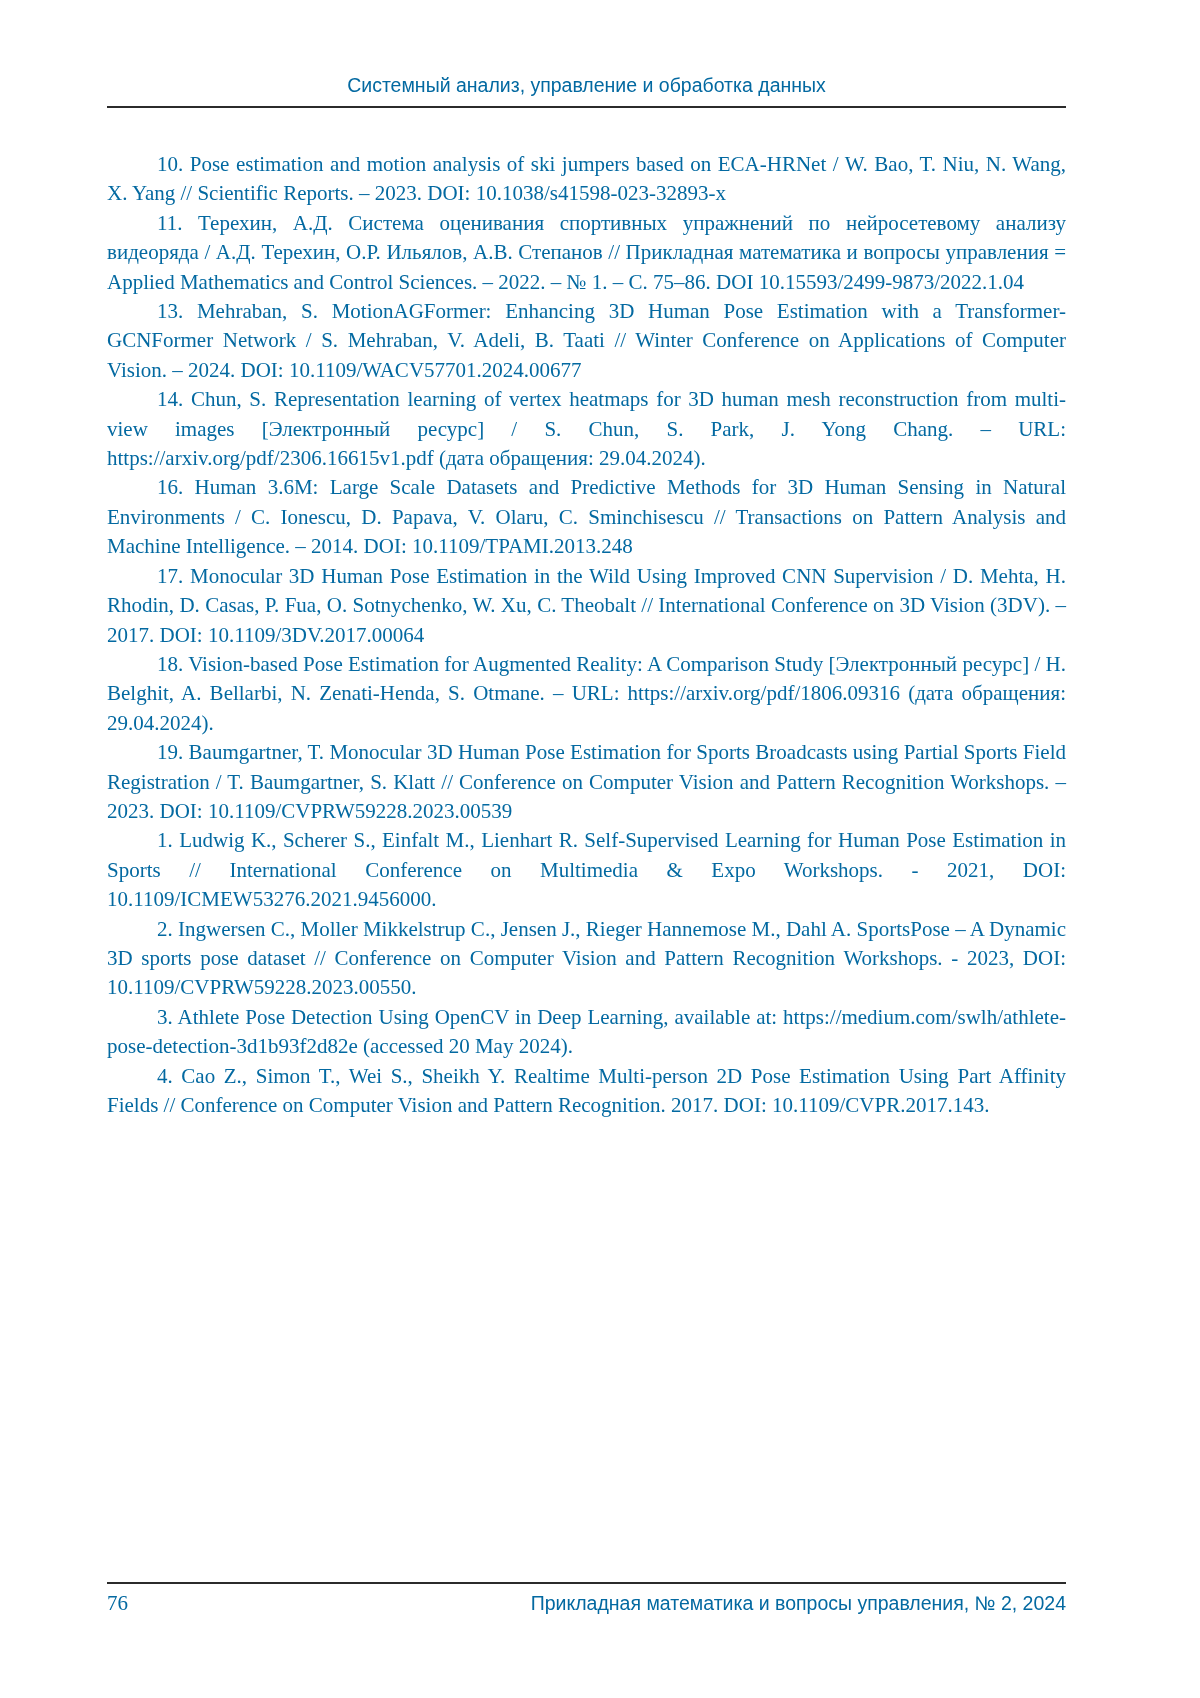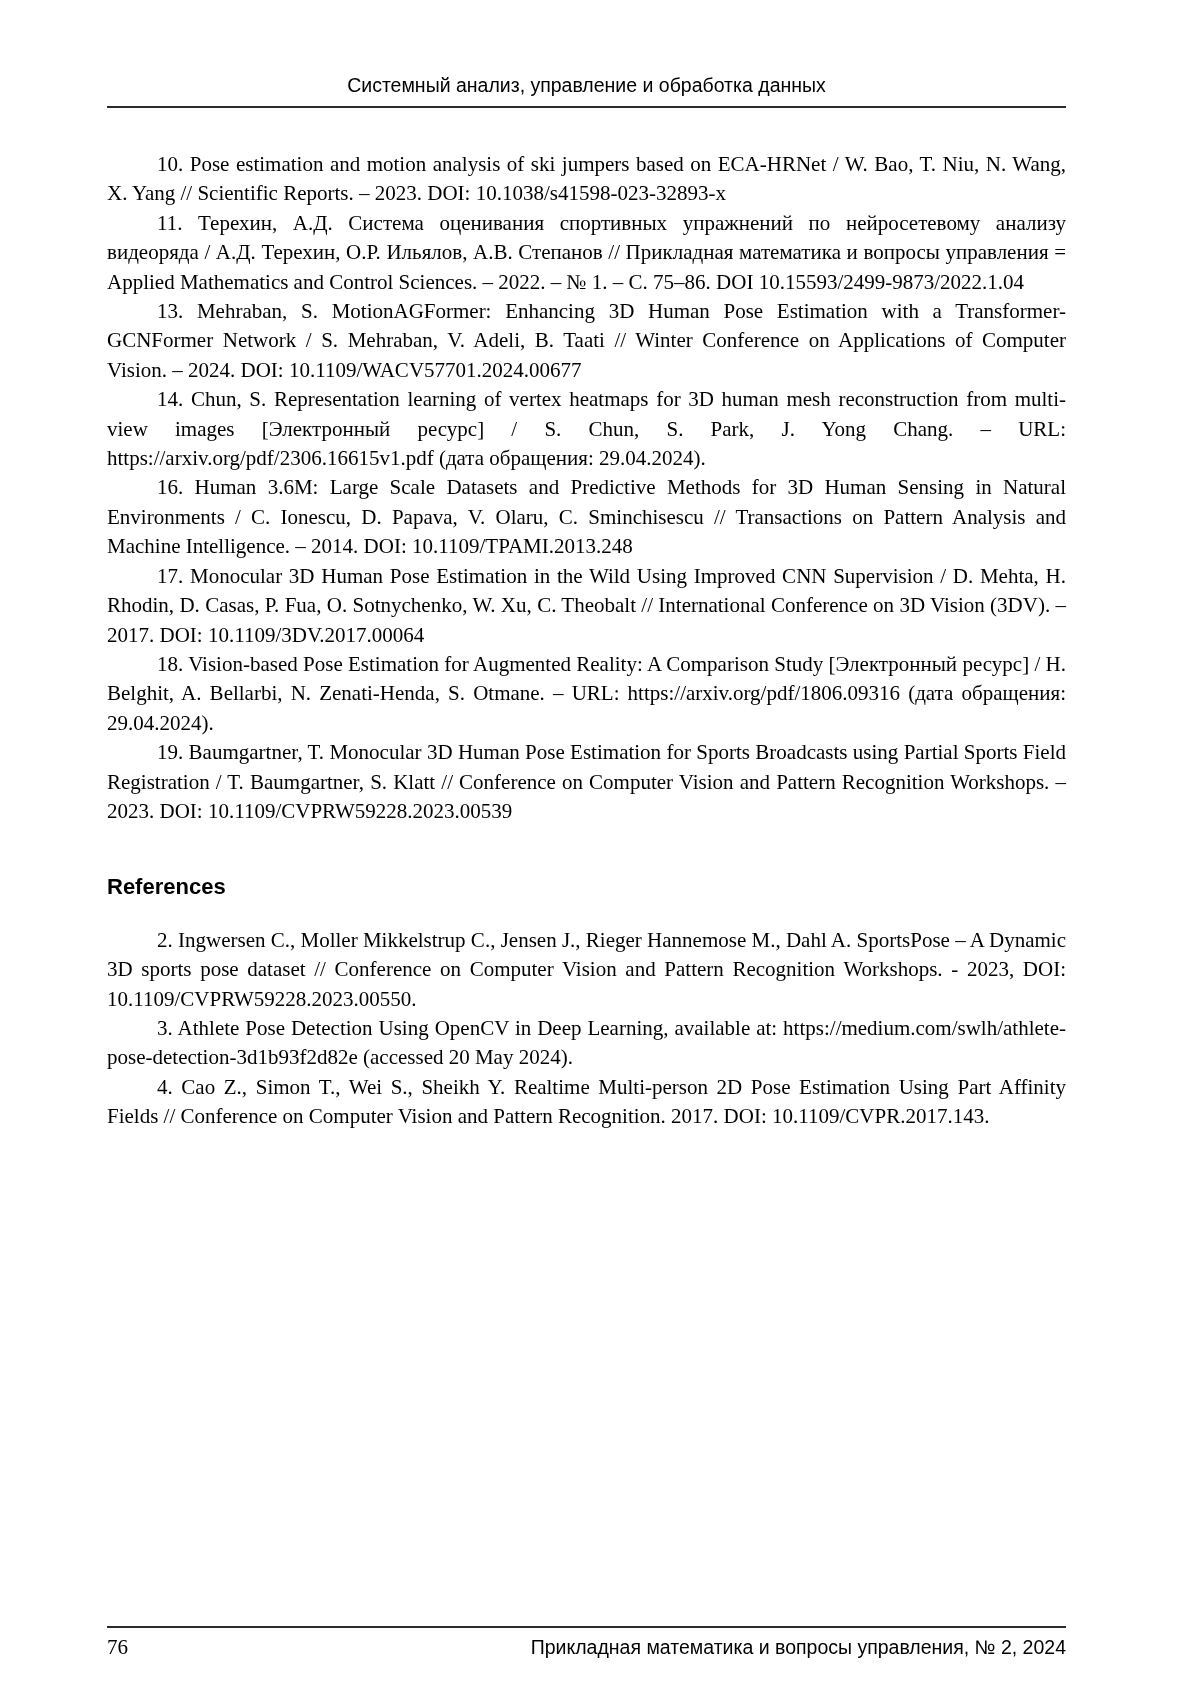--- a/index.html
+++ b/index.html
@@ -5,21 +5,21 @@
   html, body {
     margin: 0;
     padding: 0;
     background: #ffffff;
   }
   .page {
     position: relative;
     width: 1200px;
     height: 1698px;
     background: #ffffff;
-    color: #000000;
+    color: #0369a1;
     overflow: hidden;
   }
   
   .running-header {
     position: absolute;
     left: 107px;
     right: 134px;
     top: 74px;
     text-align: center;
     font-family: "Liberation Sans", "DejaVu Sans", sans-serif;
@@ -53,21 +53,20 @@
     text-indent: 0;
   }
   
   .page-footer {
     position: absolute;
     left: 107px;
     right: 134px;
     top: 1582px;
     border-top: 2px solid #2b2b2b;
     padding-top: 7px;
-    margin-top: 44px;
   }
   .footer-row {
     position: relative;
     width: 100%;
     height: 24px;
   }
   .page-number {
     position: absolute;
     left: 0;
     top: 0;
@@ -98,23 +97,23 @@
       <p class="ref">10. Pose estimation and motion analysis of ski jumpers based on ECA-HRNet / W. Bao, T. Niu, N. Wang, X. Yang // Scientific Reports. – 2023. DOI: 10.1038/s41598-023-32893-x</p>
       <p class="ref">11. Терехин, А.Д. Система оценивания спортивных упражнений по нейросетевому анализу видеоряда / А.Д. Терехин, О.Р. Ильялов, А.В. Степанов // Прикладная математика и вопросы управления = Applied Mathematics and Control Sciences. – 2022. – № 1. – С. 75–86. DOI 10.15593/2499-9873/2022.1.04</p>
       <p class="ref">13. Mehraban, S. MotionAGFormer: Enhancing 3D Human Pose Estimation with a Transformer-GCNFormer Network / S. Mehraban, V. Adeli, B. Taati // Winter Conference on Applications of Computer Vision. – 2024. DOI: 10.1109/WACV57701.2024.00677</p>
       <p class="ref">14. Chun, S. Representation learning of vertex heatmaps for 3D human mesh reconstruction from multi-view images [Электронный ресурс] / S. Chun, S. Park, J. Yong Chang. – URL: https://arxiv.org/pdf/2306.16615v1.pdf (дата обращения: 29.04.2024).</p>
       <p class="ref">16. Human 3.6M: Large Scale Datasets and Predictive Methods for 3D Human Sensing in Natural Environments / C. Ionescu, D. Papava, V. Olaru, C. Sminchisescu // Transactions on Pattern Analysis and Machine Intelligence. – 2014. DOI: 10.1109/TPAMI.2013.248</p>
       <p class="ref">17. Monocular 3D Human Pose Estimation in the Wild Using Improved CNN Supervision / D. Mehta, H. Rhodin, D. Casas, P. Fua, O. Sotnychenko, W. Xu, C. Theobalt // International Conference on 3D Vision (3DV). – 2017. DOI: 10.1109/3DV.2017.00064</p>
       <p class="ref">18. Vision-based Pose Estimation for Augmented Reality: A Comparison Study [Электронный ресурс] / H. Belghit, A. Bellarbi, N. Zenati-Henda, S. Otmane. – URL: https://arxiv.org/pdf/1806.09316 (дата обращения: 29.04.2024).</p>
       <p class="ref">19. Baumgartner, T. Monocular 3D Human Pose Estimation for Sports Broadcasts using Partial Sports Field Registration / T. Baumgartner, S. Klatt // Conference on Computer Vision and Pattern Recognition Workshops. – 2023. DOI: 10.1109/CVPRW59228.2023.00539</p>
     </section>
 
-    <h2 class="refs-heading">References</h2>
 
     <section>
+      <p class="ref">1. Ludwig K., Scherer S., Einfalt M., Lienhart R. Self-Supervised Learning for Human Pose Estimation in Sports // International Conference on Multimedia &amp; Expo Workshops. - 2021, DOI: 10.1109/ICMEW53276.2021.9456000.</p>
       <p class="ref">2. Ingwersen C., Moller Mikkelstrup C., Jensen J., Rieger Hannemose M., Dahl A. SportsPose – A Dynamic 3D sports pose dataset // Conference on Computer Vision and Pattern Recognition Workshops. - 2023, DOI: 10.1109/CVPRW59228.2023.00550.</p>
       <p class="ref">3. Athlete Pose Detection Using OpenCV in Deep Learning, available at: https://medium.com/swlh/athlete-pose-detection-3d1b93f2d82e (accessed 20 May 2024).</p>
       <p class="ref">4. Cao Z., Simon T., Wei S., Sheikh Y. Realtime Multi-person 2D Pose Estimation Using Part Affinity Fields // Conference on Computer Vision and Pattern Recognition. 2017. DOI: 10.1109/CVPR.2017.143.</p>
     </section>
 
   </main>
 
   <footer class="page-footer">
     <div class="footer-row">
       <span class="page-number">76</span>

